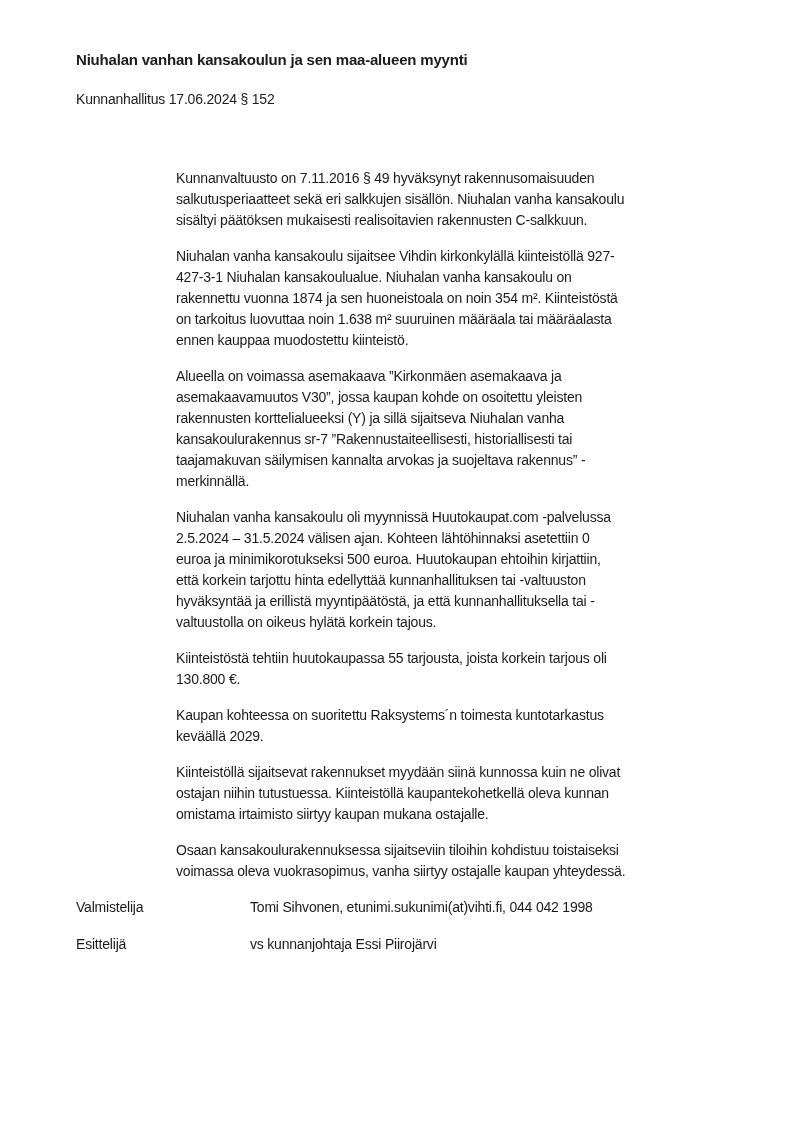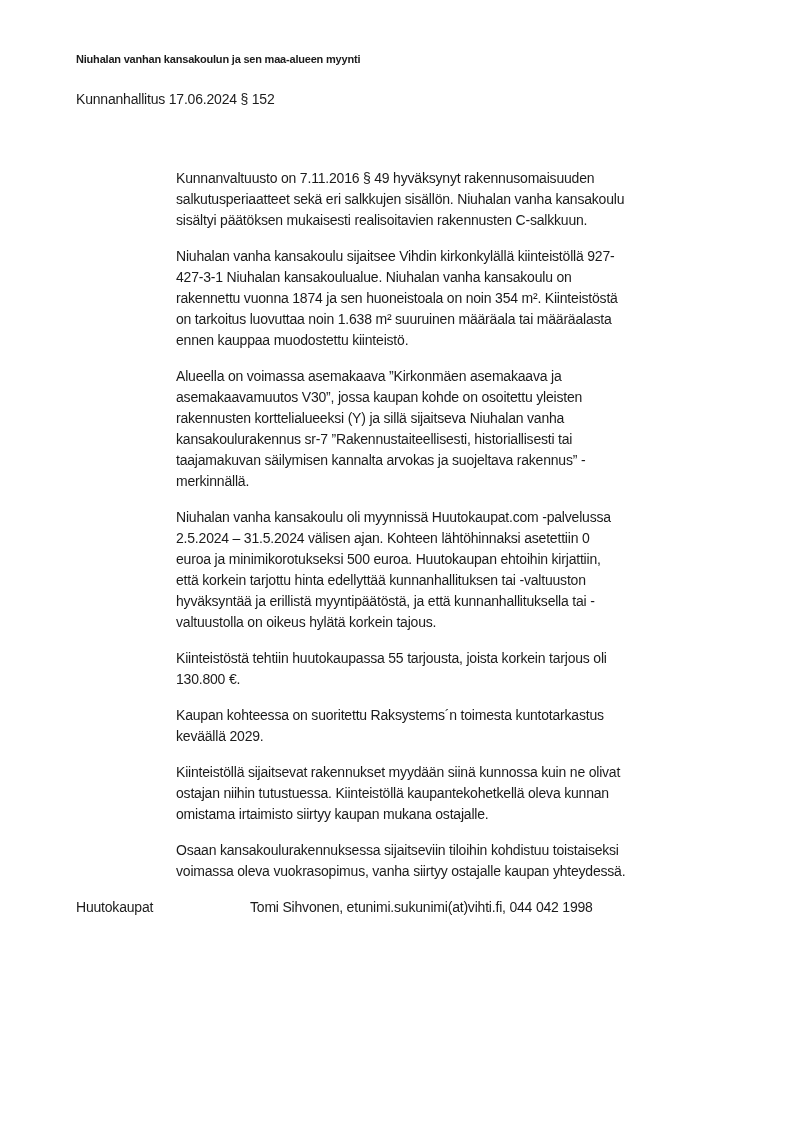--- a/index.html
+++ b/index.html
@@ -17,21 +17,21 @@
     font-family: "Liberation Sans", "DejaVu Sans", sans-serif;
     font-size: 14px;
     line-height: 21px;
     letter-spacing: -0.2px;
     color: #1b1b1b;
   }
   .doc-title {
     position: absolute;
     left: 76px;
     top: 49px;
-    font-size: 11px;
+    font-size: 15px;
     font-weight: bold;
     white-space: nowrap;
   }
   .doc-subtitle {
     position: absolute;
     left: 76px;
     top: 89px;
     white-space: nowrap;
   }
   .doc-main {
@@ -103,19 +103,23 @@
 keväällä 2029.</p>
       <p class="para">Kiinteistöllä sijaitsevat rakennukset myydään siinä kunnossa kuin ne olivat
 ostajan niihin tutustuessa. Kiinteistöllä kaupantekohetkellä oleva kunnan
 omistama irtaimisto siirtyy kaupan mukana ostajalle.</p>
       <p class="para">Osaan kansakoulurakennuksessa sijaitseviin tiloihin kohdistuu toistaiseksi
 voimassa oleva vuokrasopimus, vanha siirtyy ostajalle kaupan yhteydessä.</p>
     </div>
 
     <div class="fields">
       <div class="field-row">
-        <div class="field-label">Huutokaupat</div>
+        <div class="field-label">Valmistelija</div>
         <div class="field-value">Tomi Sihvonen, etunimi.sukunimi(at)vihti.fi, 044 042 1998</div>
+      </div>
+      <div class="field-row">
+        <div class="field-label">Esittelijä</div>
+        <div class="field-value">vs kunnanjohtaja Essi Piirojärvi</div>
       </div>
     </div>
 
   </div>
 </div>
 
 </body></html>

